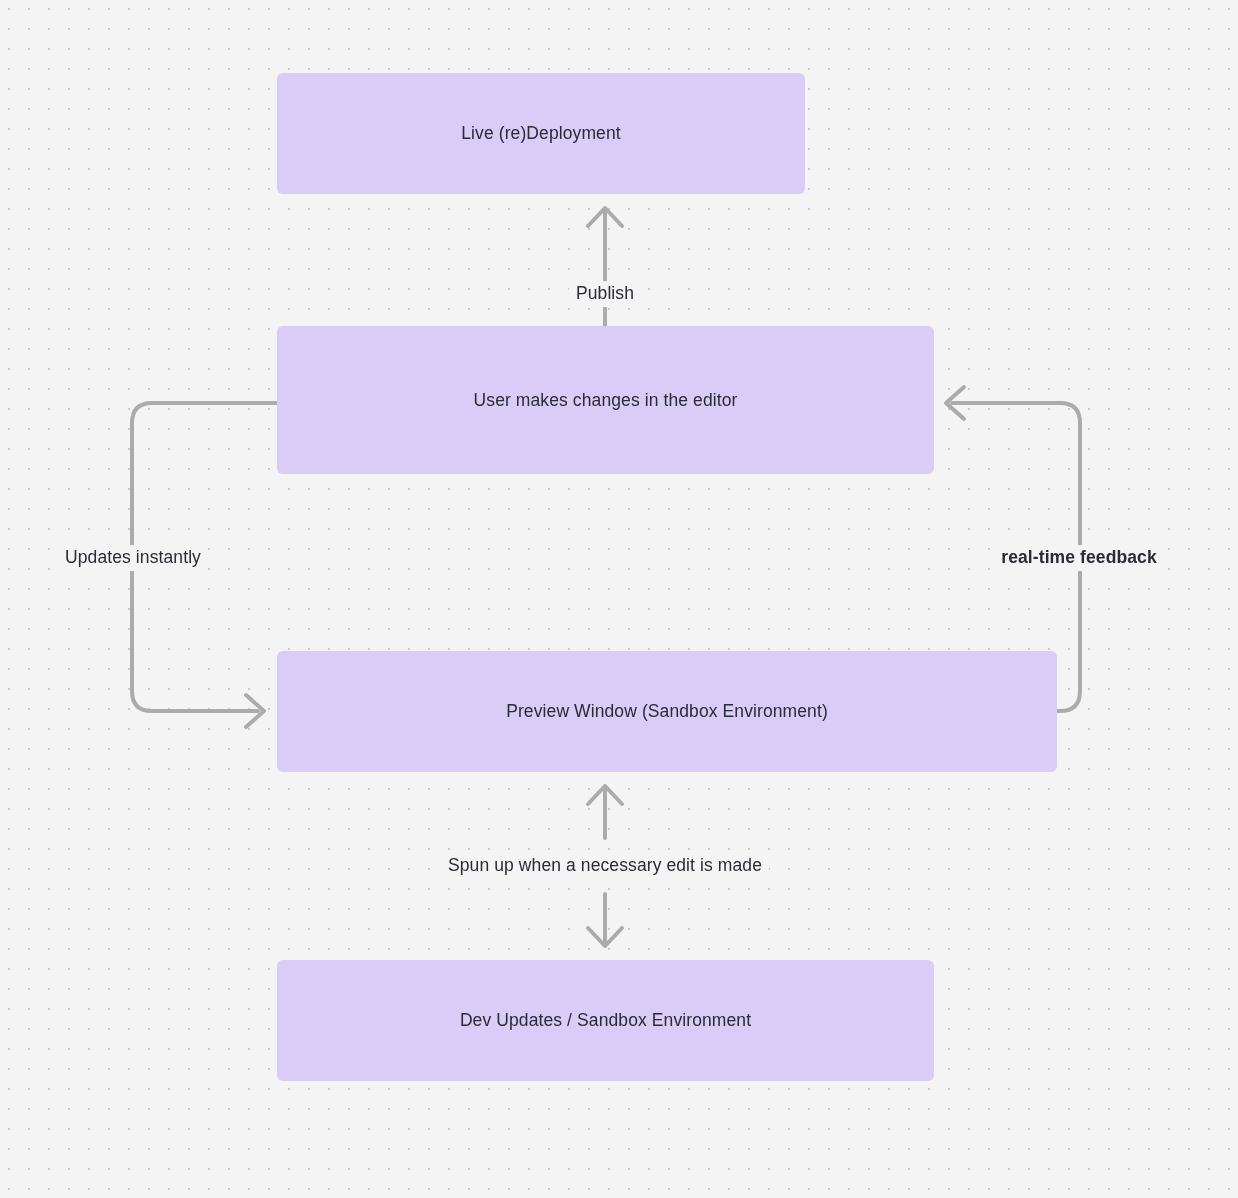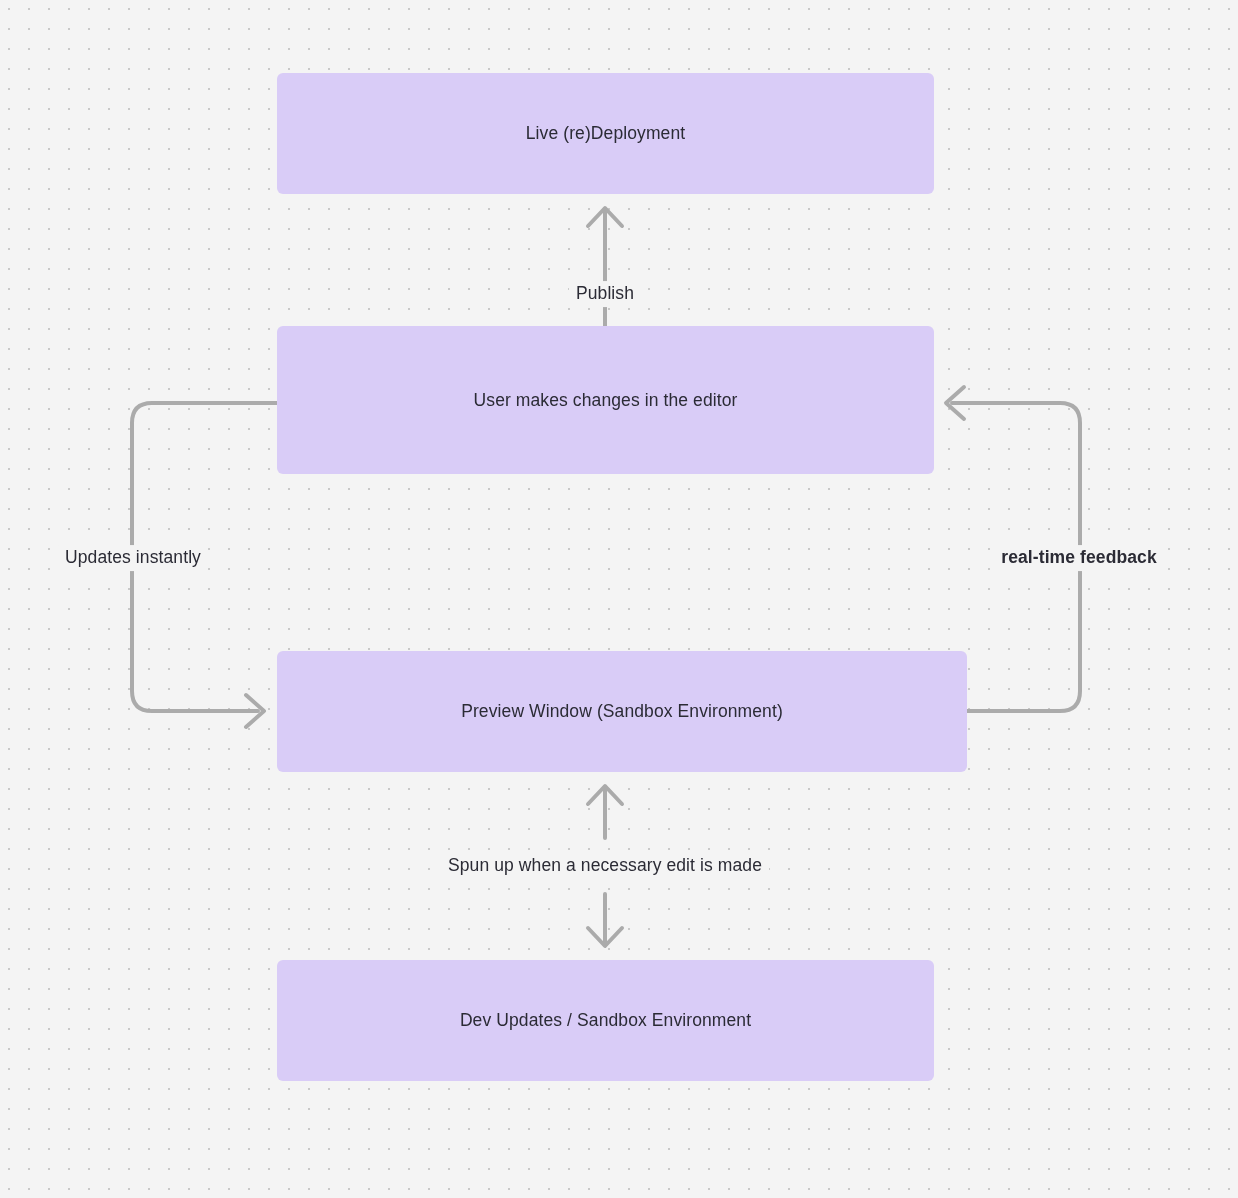--- a/index.html
+++ b/index.html
@@ -80,29 +80,29 @@
     </g>
 
     <g>
       <path d="M 605 838 L 605 788" fill="none" stroke="#ababab" stroke-width="4" stroke-linecap="round"></path>
       <path d="M 588 804 L 605 786 L 622 804" fill="none" stroke="#ababab" stroke-width="4" stroke-linecap="round" stroke-linejoin="round"></path>
       <path d="M 605 894 L 605 944" fill="none" stroke="#ababab" stroke-width="4" stroke-linecap="round"></path>
       <path d="M 588 928 L 605 946 L 622 928" fill="none" stroke="#ababab" stroke-width="4" stroke-linecap="round" stroke-linejoin="round"></path>
     </g>
   </svg>
 
-  <div class="node" style="left:277px; top:73px; width:657px; height:121px;">
+  <div class="node" style="left:277px; top:73px; width:528px; height:121px;">
     <span class="node-label">Live (re)Deployment</span>
   </div>
 
   <div class="node" style="left:277px; top:326px; width:657px; height:148px;">
     <span class="node-label">User makes changes in the editor</span>
   </div>
 
-  <div class="node" style="left:277px; top:651px; width:690px; height:121px;">
+  <div class="node" style="left:277px; top:651px; width:780px; height:121px;">
     <span class="node-label">Preview Window (Sandbox Environment)</span>
   </div>
 
   <div class="node" style="left:277px; top:960px; width:657px; height:121px;">
     <span class="node-label">Dev Updates / Sandbox Environment</span>
   </div>
 
   <div class="edge-label" style="left:605px; top:270px;margin-top:24px;">Publish</div>
 
   <div class="edge-label" style="left:133px; top:558px;">Updates instantly</div>

